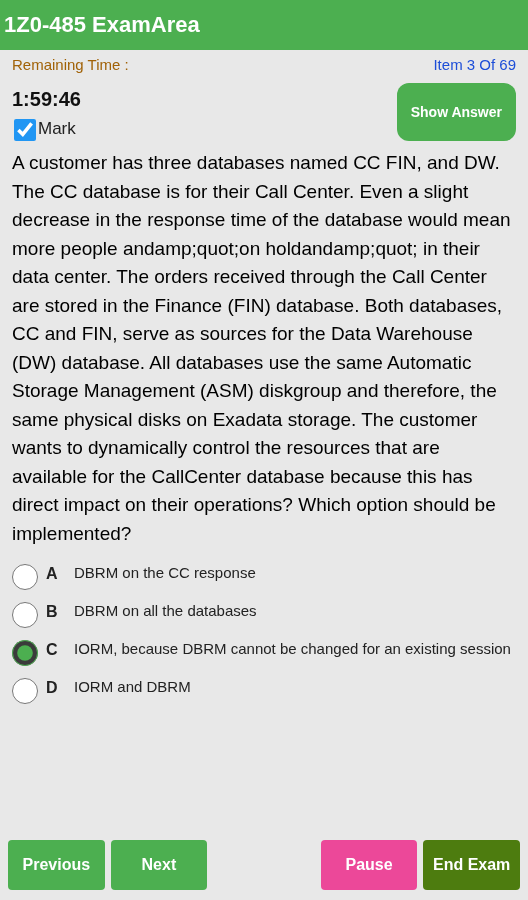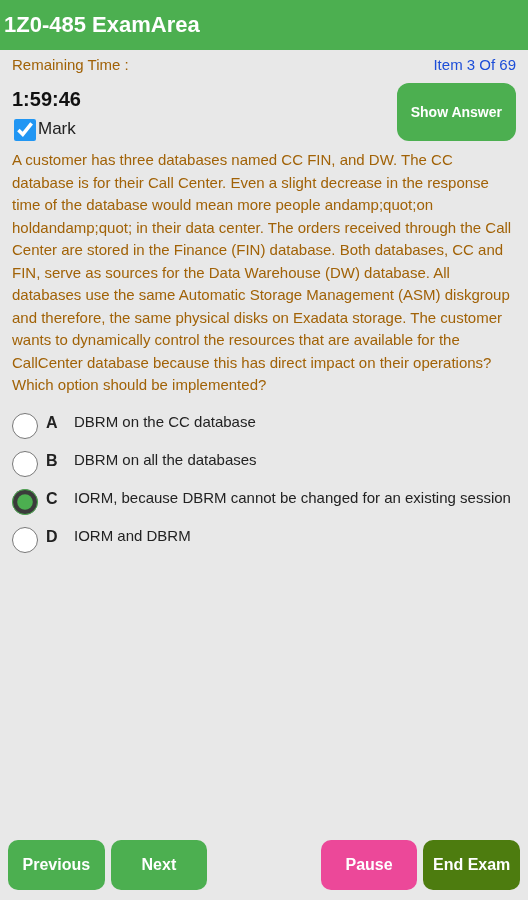--- a/index.html
+++ b/index.html
@@ -89,22 +89,22 @@
     }
 
     
     #question-scroll {
       flex: 1;
       overflow-y: auto;
       background: #e8e8e8;
       padding: 0 12px 8px 12px;
     }
     #question-text {
-      font-size: 15px;
-      color: #a16207;
+      font-size: 19px;
+      color: #000000;
       line-height: 1.5;
       margin-bottom: 14px;
     }
 
     
     .option-row {
       display: flex;
       align-items: flex-start;
       margin-bottom: 10px;
       gap: 8px;
@@ -134,21 +134,21 @@
       background: #e8e8e8;
       padding: 10px 8px;
       display: flex;
       gap: 6px;
     }
     .nav-btn {
       flex: 1;
       background: #4caf50;
       color: white;
       border: none;
-      border-radius: 10px;
+      border-radius: 4px;
       font-size: 16px;
       font-weight: bold;
       padding: 16px 6px;
       cursor: pointer;
       text-align: center;
     }
     .nav-btn.pause-btn {
       background: #ec4899;
     }
     .nav-btn.end-btn {
@@ -182,21 +182,21 @@
   <button id="show-answer-btn">Show Answer</button>
 </div>
 
 <div id="question-scroll">
   <p id="question-text">A customer has three databases named CC FIN, and DW. The CC database is for their Call Center. Even a slight decrease in the response time of the database would mean more people andamp;quot;on holdandamp;quot; in their data center. The orders received through the Call Center are stored in the Finance (FIN) database. Both databases, CC and FIN, serve as sources for the Data Warehouse (DW) database. All databases use the same Automatic Storage Management (ASM) diskgroup and therefore, the same physical disks on Exadata storage. The customer wants to dynamically control the resources that are available for the CallCenter database because this has direct impact on their operations? Which option should be implemented?</p>
 
   <div id="options-list">
   <div class="option-row">
         <input type="radio" name="question-option" class="option-radio" style="">
         <span class="option-letter">A</span>
-        <span class="option-text">DBRM on the CC database</span>
+        <span class="option-text">DBRM on the CC response</span>
       </div>
       <div class="option-row">
         <input type="radio" name="question-option" class="option-radio" style="">
         <span class="option-letter">B</span>
         <span class="option-text">DBRM on all the databases</span>
       </div>
       <div class="option-row">
         <input type="radio" name="question-option" class="option-radio" checked="" style="">
         <span class="option-letter">C</span>
         <span class="option-text">IORM, because DBRM cannot be changed for an existing session</span>

